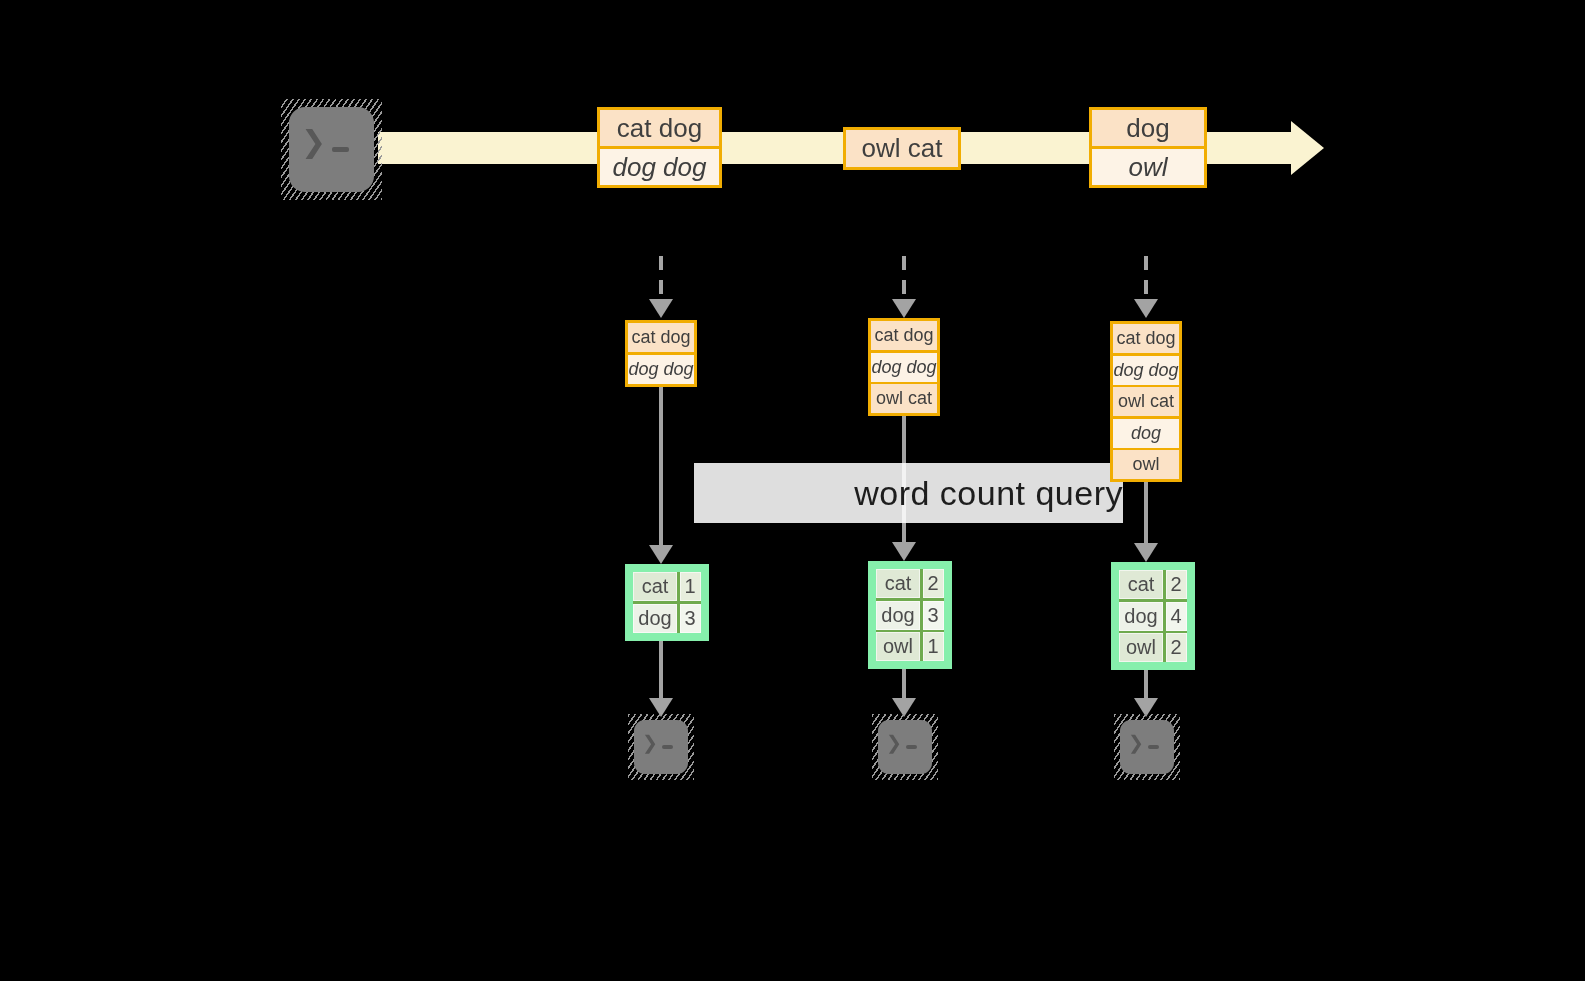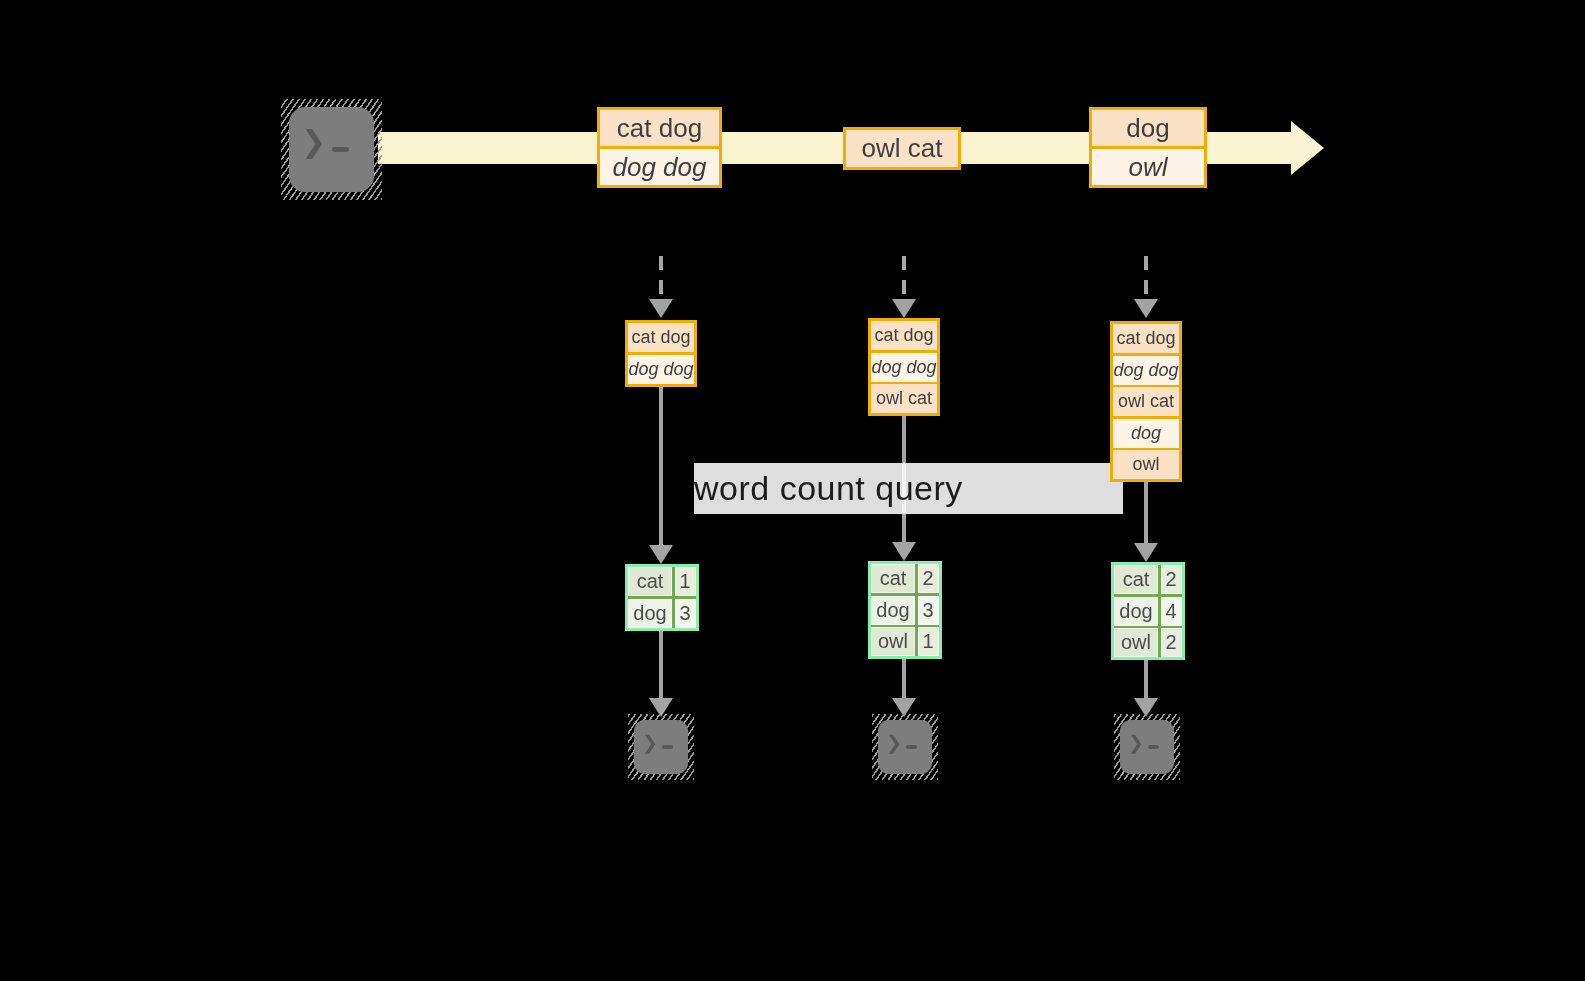--- a/index.html
+++ b/index.html
@@ -46,39 +46,39 @@
   .stack{border:3px solid #f1ad02;background:#f1ad02;display:flex;flex-direction:column;
          gap:2.5px;box-sizing:border-box;width:72px;z-index:3;}
   .srow{height:29px;display:flex;align-items:center;justify-content:center;
         font-size:18px;color:#3f3f3f;white-space:nowrap;}
   .stack-0{left:625px;top:320px;}
   .stack-1{left:868px;top:318px;}
   .stack-2{left:1110px;top:321px;}
 
   
   .counts{display:grid;grid-template-columns:44px 21px;gap:2.5px;
-          background:#6faa4e;border:3px solid #86efac;box-sizing:content-box;z-index:3;}
+          background:#6faa4e;border:8px solid #86efac;box-sizing:content-box;z-index:3;}
   .cell{height:29px;display:flex;align-items:center;justify-content:center;
         font-size:20px;color:#4c4c4c;box-shadow:inset 0 0 0 1px rgba(255,255,255,.6);}
   .g-dark{background:#dfe9d5;}  .g-dark-n{background:#e7eedd;}
   .g-light{background:#edf2e8;} .g-light-n{background:#f2f6ee;}
   .counts-0{left:625px;top:564px;}
   .counts-1{left:868px;top:561px;}
   .counts-2{left:1111px;top:562px;}
 
   
   .vdash{width:4px;top:256px;height:42px;z-index:2;
     background:repeating-linear-gradient(to bottom,#a6a6a6 0 14px,transparent 14px 24px);}
   .vhead{width:0;height:0;z-index:2;
     border-left:12px solid transparent;border-right:12px solid transparent;border-top:19px solid #a3a3a3;}
   .vline{width:4px;background:#a3a3a3;z-index:1;}
 
   
-  .banner{left:694px;top:463px;width:429px;height:51px;background:rgba(255,255,255,.87);
-          display:flex;align-items:center;justify-content:flex-start;z-index:2;}
+  .banner{left:694px;top:463px;width:429px;height:60px;background:rgba(255,255,255,.87);
+          display:flex;align-items:center;justify-content:flex-end;z-index:2;}
   .banner span{font-size:34px;color:#1d1d1d;letter-spacing:.5px;}
 </style>
 </head>
 <body>
 
 <div class="abs stream-band"></div>
 <div class="abs stream-head"></div>
 
 <div class="abs terminal big">
   <div class="hatch"></div>

